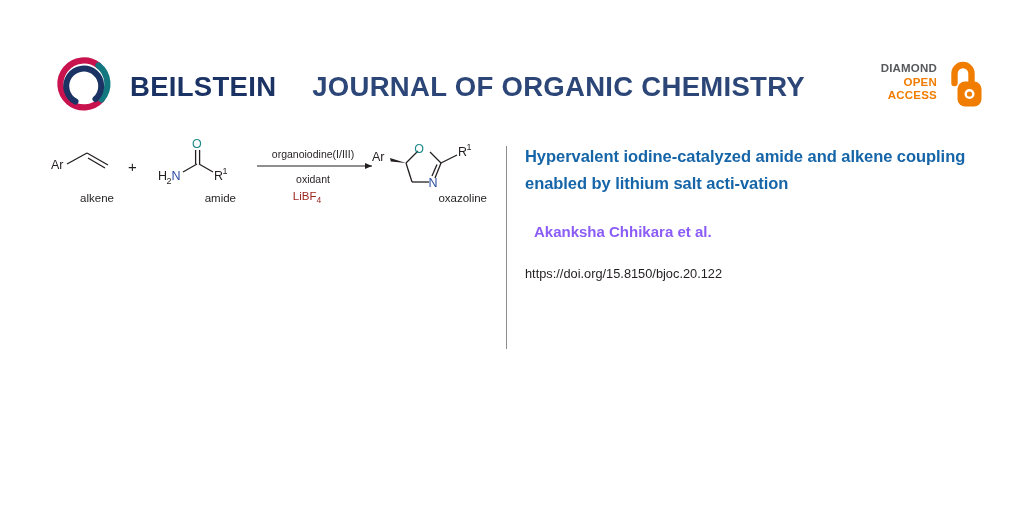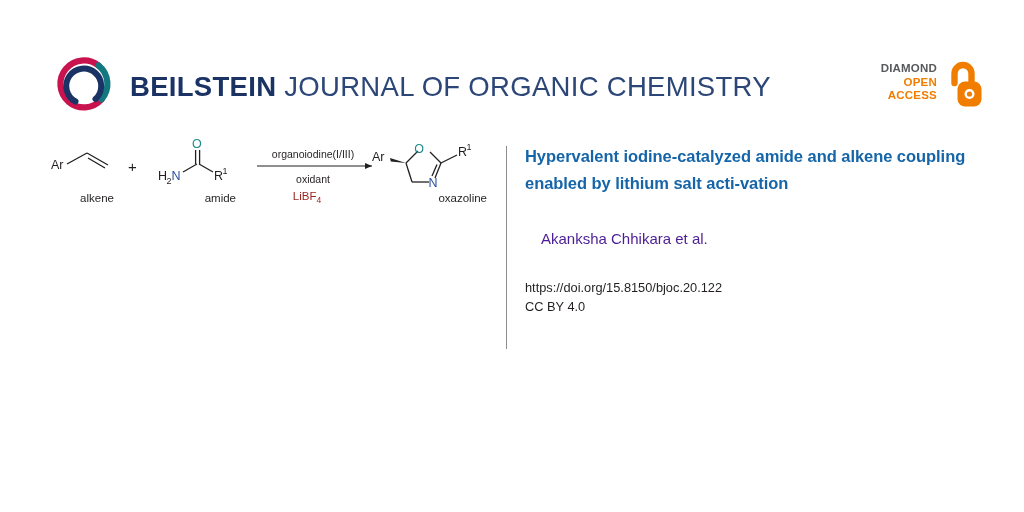--- a/index.html
+++ b/index.html
@@ -37,22 +37,23 @@
     font-size: 27.5px;
     letter-spacing: 0.3px;
     white-space: nowrap;
     color: #1d3567;
   }
   #journal-title .brand {
     font-weight: bold;
     color: #1b3364;
   }
   #journal-title .rest {
-    font-weight: normal;
+    font-weight: bold;
     color: #2c4678;
+    margin-left: 28px;
   }
 
   
   #oa-badge {
     position: absolute;
     left: 865px;
     top: 60px;
     width: 120px;
     height: 52px;
   }
@@ -137,24 +138,25 @@
   }
   #article-title {
     font-size: 16.5px;
     font-weight: bold;
     line-height: 27px;
     color: #1565a8;
     margin: 0;
     letter-spacing: -0.05px;
   }
   #article-authors {
-    margin: 16px;
+    margin: 9px;
     padding-top: 17px;
     font-size: 15px;
-    color: #4c1d95;
+    color: #8b5cf6;
+    font-weight: bold;
   }
   #article-citation {
     margin: 0;
     padding-top: 31px;
     font-size: 12.4px;
     color: #231f20;
     white-space: nowrap;
   }
   #article-citation .jname { font-style: italic; }
   #article-citation .year  { font-weight: bold; }
@@ -269,14 +271,13 @@
 
 <div id="divider"></div>
 
 <div id="article">
   <h1 id="article-title">
     <span>Hypervalent iodine-catalyzed amide and</span>
     <span>alkene coupling enabled by lithium salt acti-</span><span>vation</span>
   </h1>
   <p id="article-authors">Akanksha Chhikara et al.</p>
   <p id="article-doi">https://doi.org/15.8150/bjoc.20.122</p>
-  <p id="article-license">CC BY 4.0</p>
 </div>
 
 </body></html>

